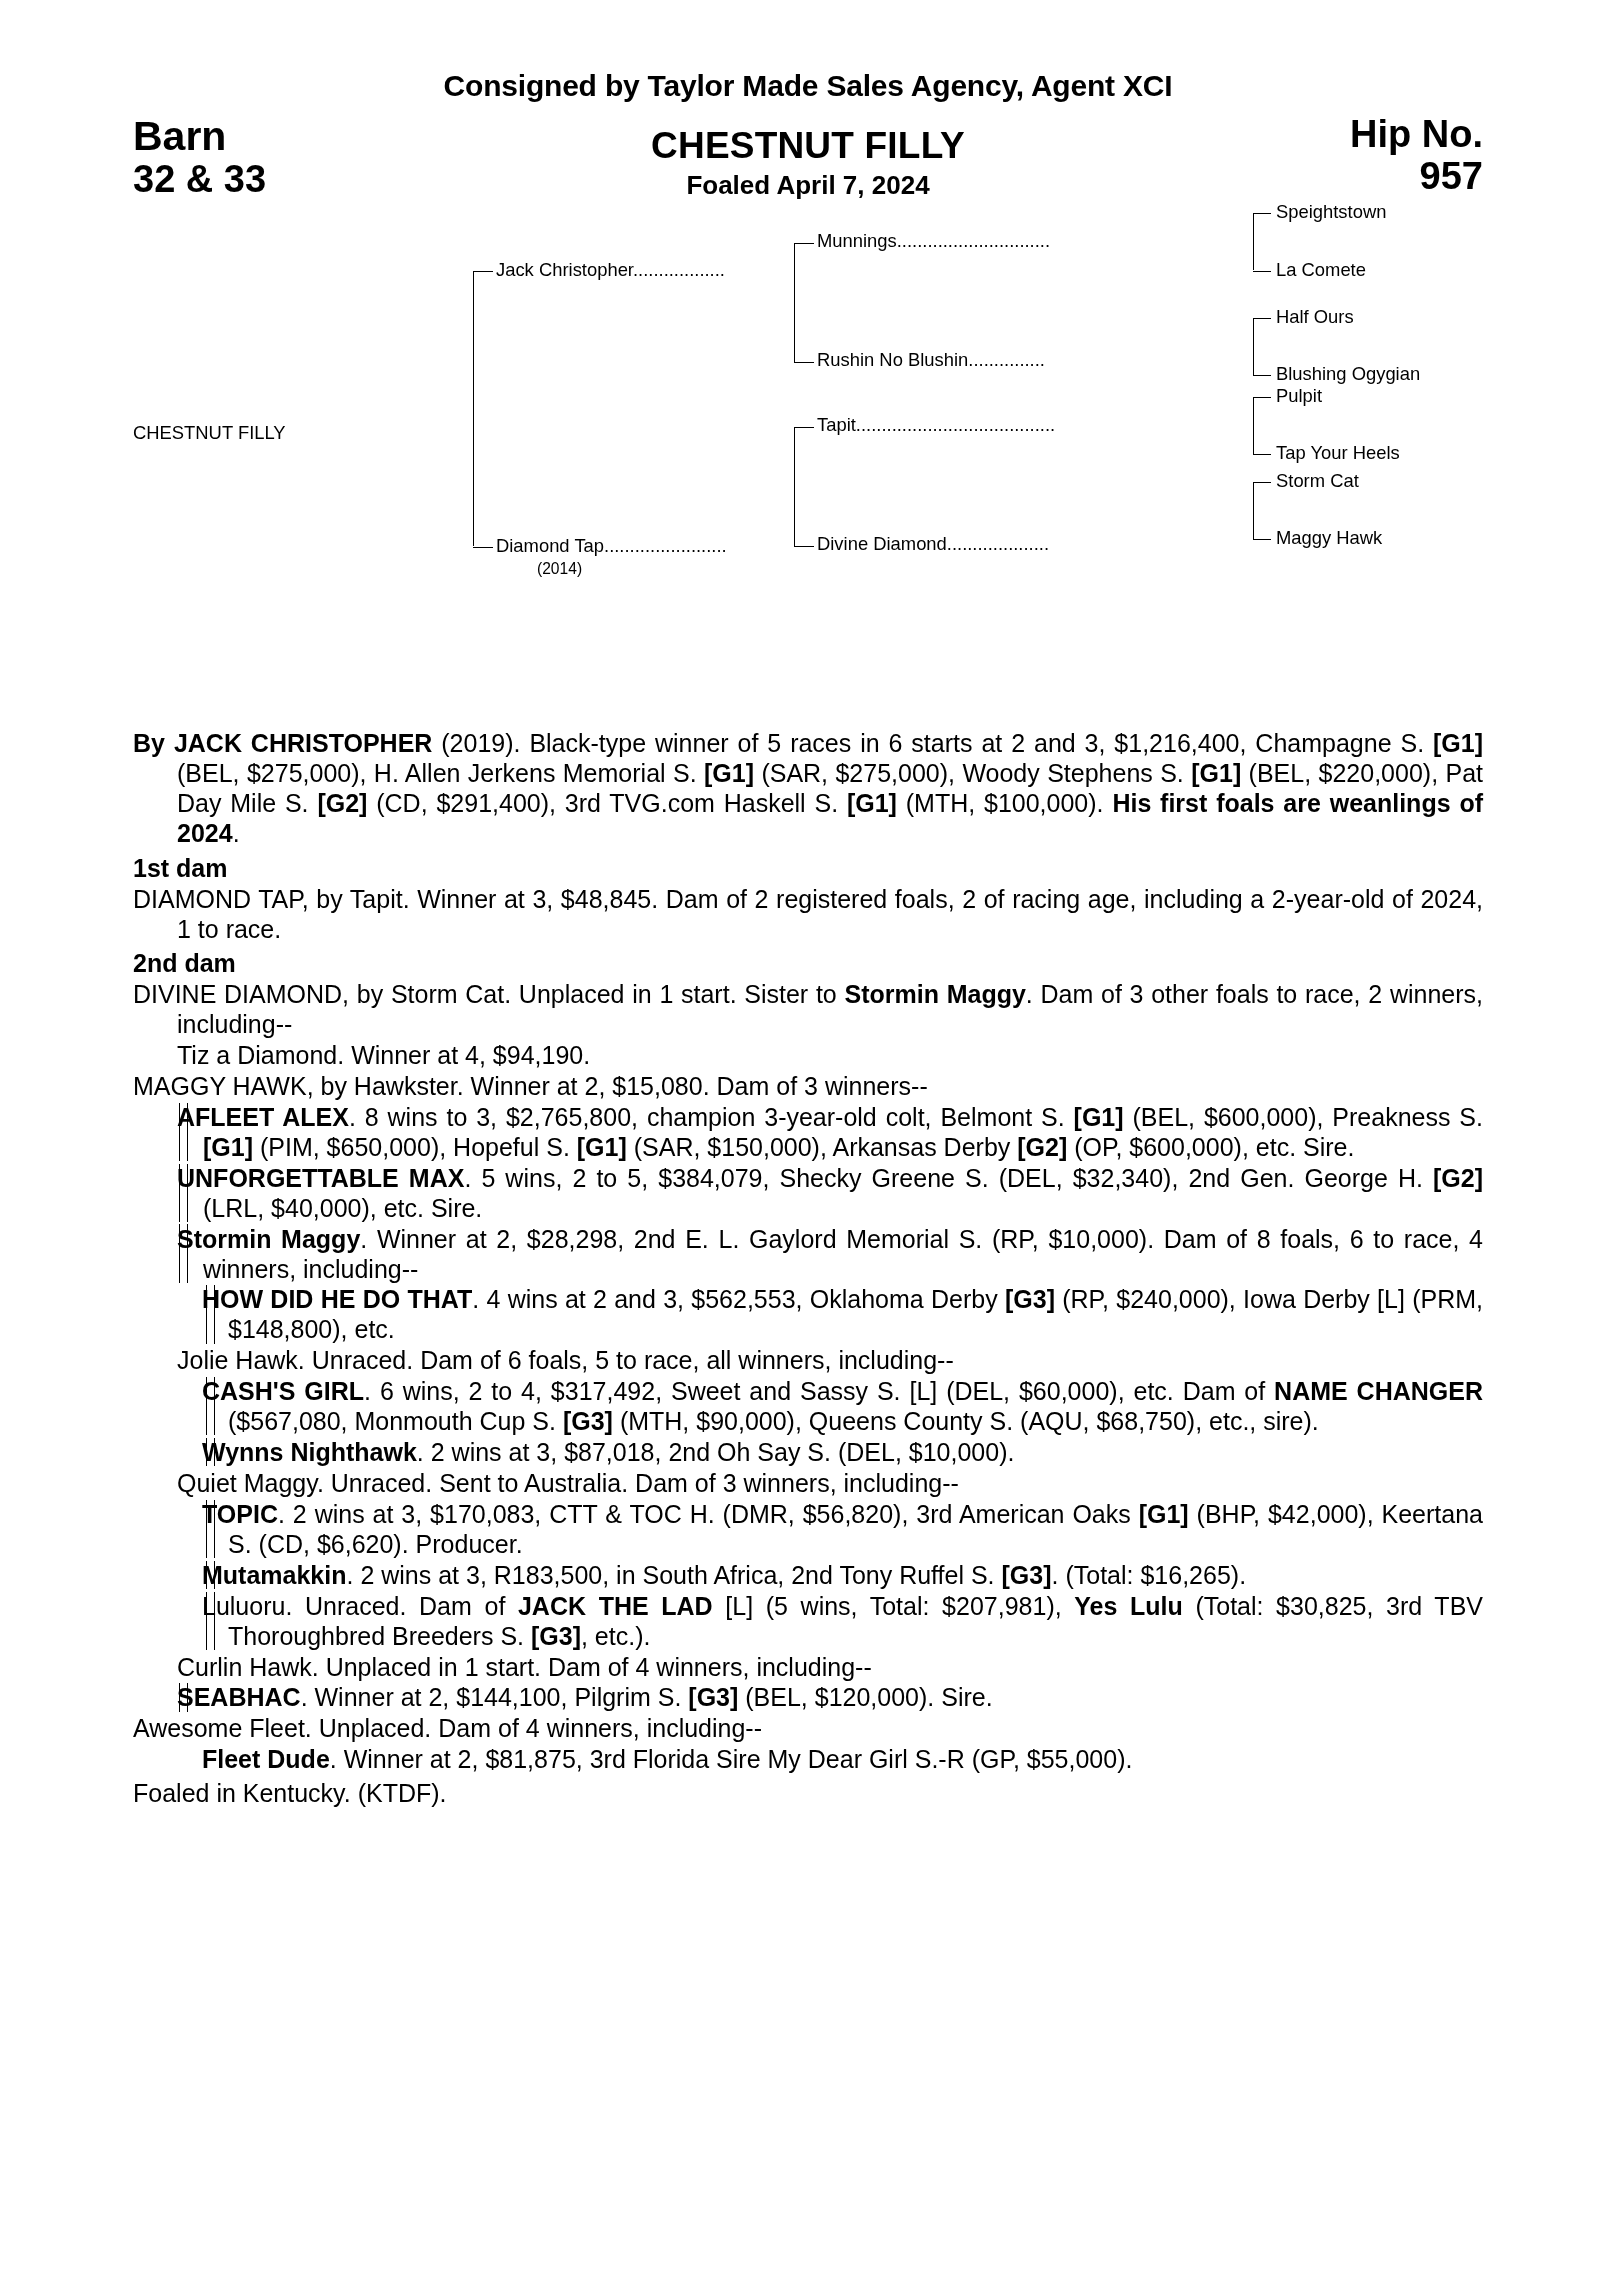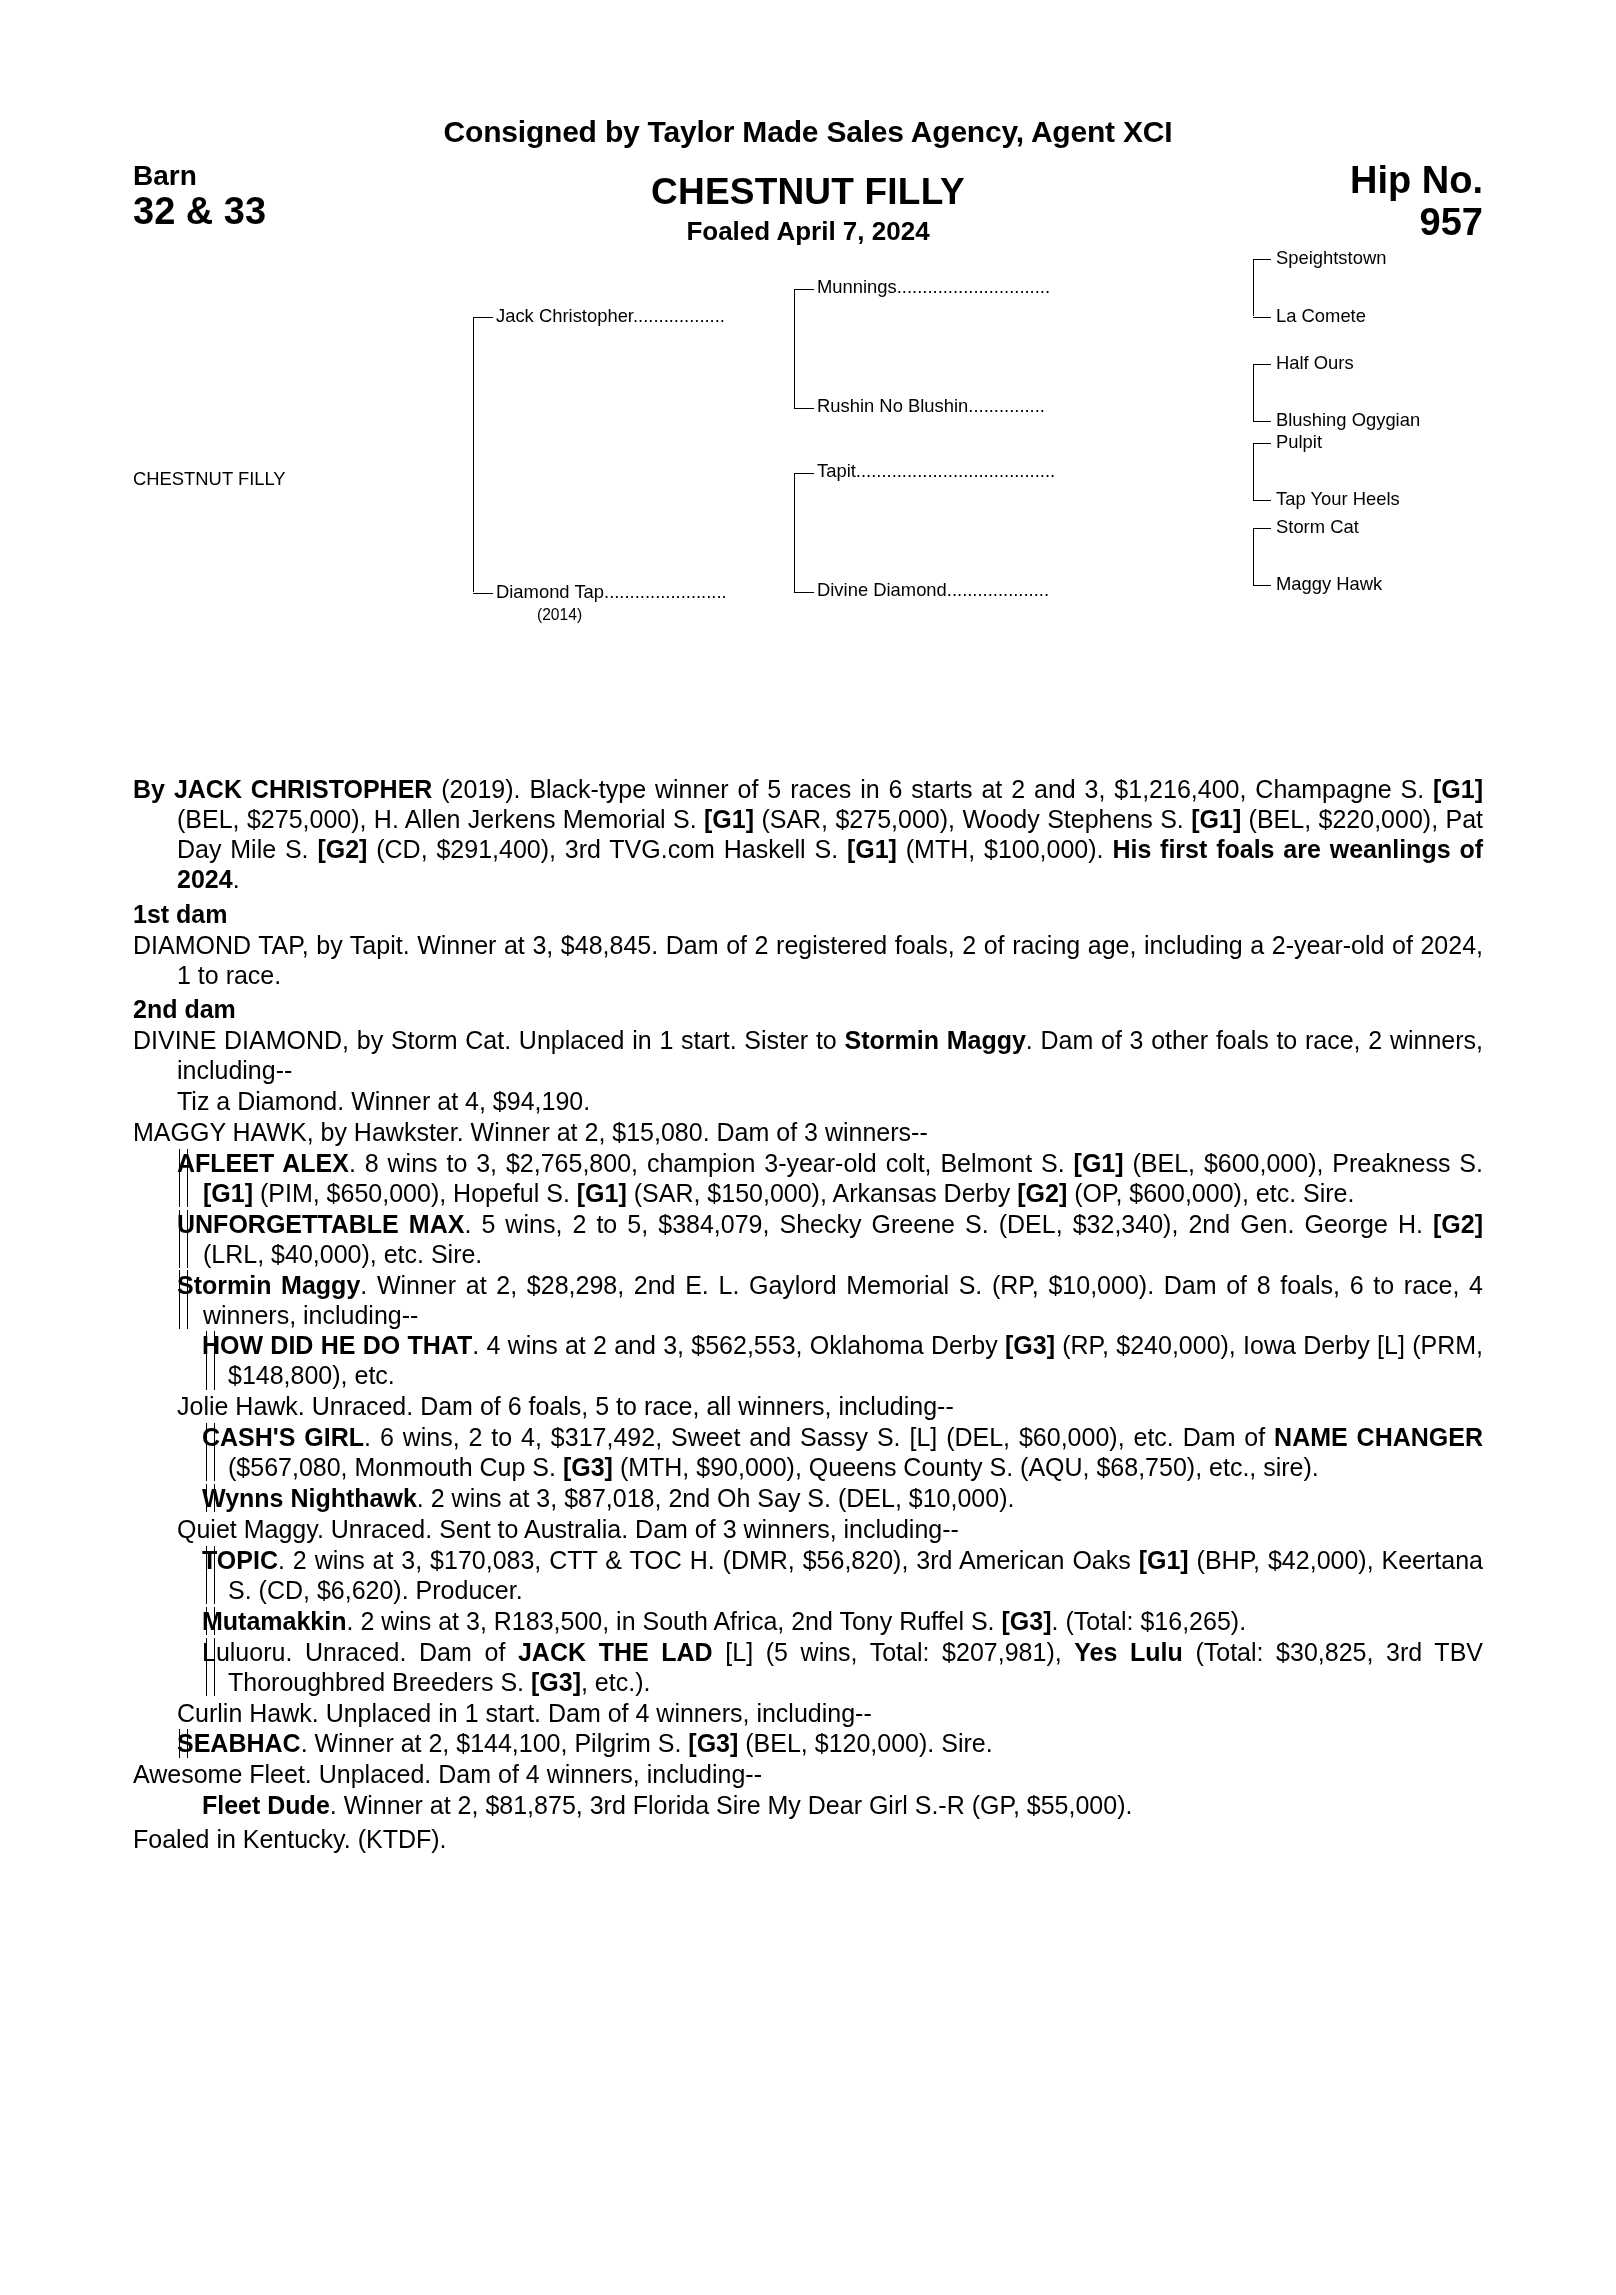--- a/index.html
+++ b/index.html
@@ -21,34 +21,33 @@
     position: relative;
   }
 
   
   .consignor {
     text-align: center;
     font-weight: bold;
     font-size: 30px;
     letter-spacing: -0.2px;
     margin-bottom: 12px;
-    margin-top: 46px;
   }
   .headrow {
     display: flex;
     align-items: flex-start;
     justify-content: space-between;
   }
   .barn-block {
     width: 294px;
     text-align: left;
   }
   .barn-label {
     font-weight: bold;
-    font-size: 28px;
+    font-size: 41px;
     line-height: 1.04;
   }
   .barn-value {
     font-weight: bold;
     font-size: 38px;
     line-height: 1.12;
   }
   .center-block {
     flex: 1;
     text-align: center;

